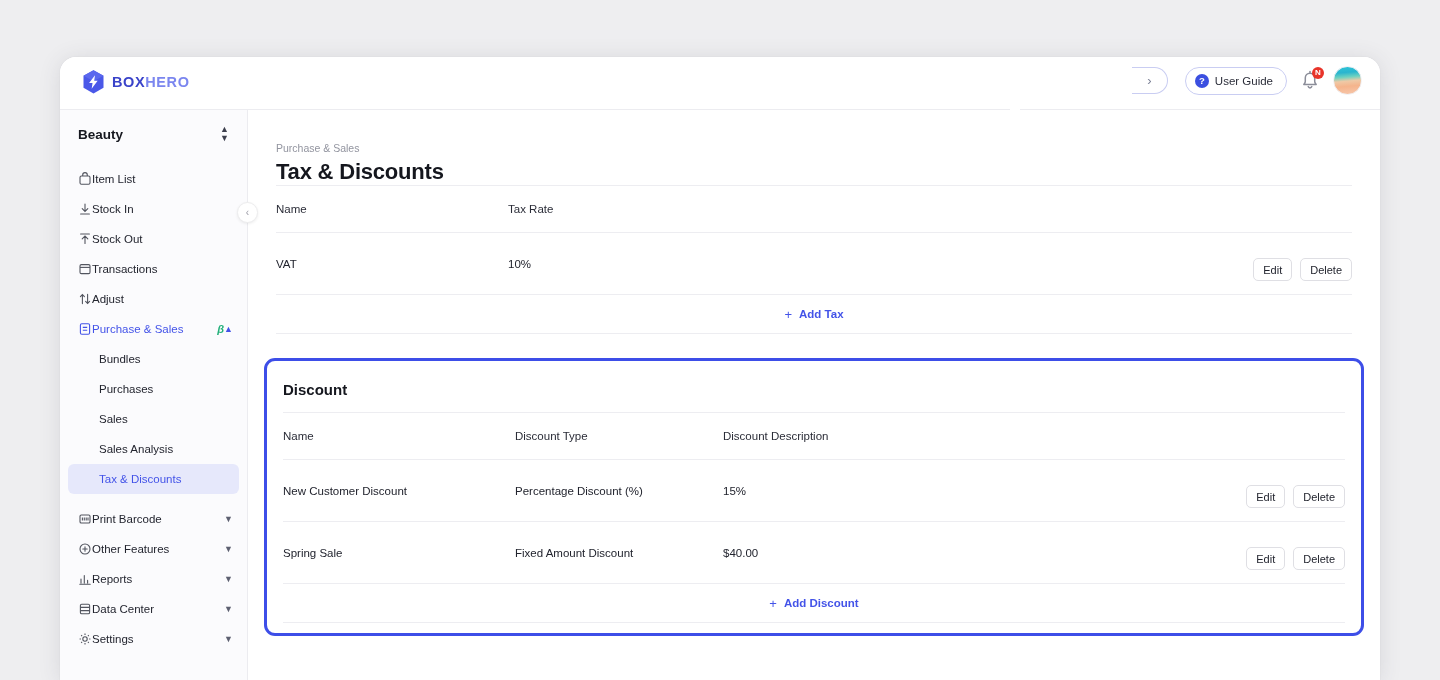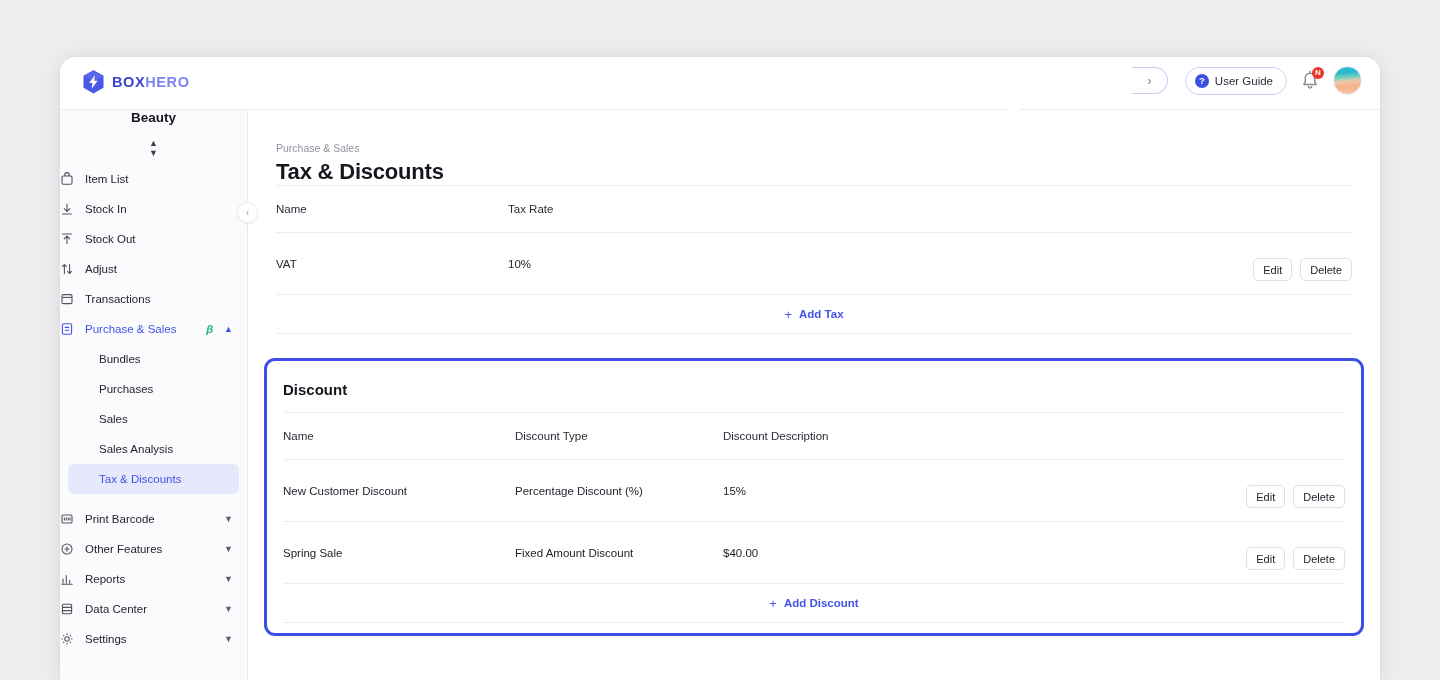--- a/index.html
+++ b/index.html
@@ -92,39 +92,39 @@
 
   
   .sidebar {
     position: absolute; left: 0; top: 53px;
     width: 188px; height: 570px;
     background: #fbfbfd;
     border-right: 1px solid #ececf0;
   }
   .workspace {
     height: 48px; padding: 0 18px;
-    display: flex; align-items: center; justify-content: space-between; flex-direction: column;
+    display: flex; align-items: center; justify-content: space-between;
   }
   .workspace-name { font-size: 13.5px; font-weight: bold; color: #16181f; }
   .workspace-toggle { color: #3c3f4d; font-size: 9px; line-height: 1.05; text-align: center; }
 
   .collapse-btn {
     position: absolute; right: -11px; top: 92px;
     width: 21px; height: 21px; border-radius: 50%;
     background: #fff; border: 1px solid #ececed;
     box-shadow: 0 1px 3px rgba(0,0,0,.07);
     display: flex; align-items: center; justify-content: center;
     color: #9a9aa5; font-size: 10px;
     z-index: 6;
   }
 
   .nav { margin-top: 6px; }
   .nav-item {
-    height: 30px; padding-right: 14px;
-    display: flex; align-items: center; gap: 11px;
+    height: 30px; padding-left: 18px; padding-right: 14px;
+    display: flex; align-items: center; 
     font-size: 11.5px; color: #23252f;
   }
   .nav-item .ico { width: 14px; height: 14px; flex: none; color: #52555f; }
   .nav-item .ico svg { display: block; }
   .nav-label { flex: 1; white-space: nowrap; }
   .nav-item.active-parent { color: #4353e8; }
   .nav-item.active-parent .ico { color: #4353e8; }
   .beta { color: #23b07a; font-size: 11px; font-style: italic; font-weight: bold; margin-left: -4px; }
   .caret { color: #5d6070; font-size: 9px; flex: none; }
   .caret.up { color: #4353e8; }
@@ -285,35 +285,35 @@
         <span class="ico">
           <svg viewBox="0 0 14 14" width="14" height="14" fill="none" stroke="currentColor" stroke-width="1.1" stroke-linecap="round">
             <path d="M7 11.4V4.2M4.2 6.8 7 4l2.8 2.8M2.6 2h8.8"></path>
           </svg>
         </span>
         <span class="nav-label">Stock Out</span>
       </div>
 
       <div class="nav-item">
         <span class="ico">
+          <svg viewBox="0 0 14 14" width="14" height="14" fill="none" stroke="currentColor" stroke-width="1.1">
+            <rect x="2" y="2.6" width="10" height="9" rx="1.4"></rect>
+              <path d="M2 5.4h10"></path>
+          </svg>
+        </span>
+        <span class="nav-label">Transactions</span>
+      </div>
+
+      <div class="nav-item">
+        <span class="ico">
           <svg viewBox="0 0 14 14" width="14" height="14" fill="none" stroke="currentColor" stroke-width="1.1" stroke-linecap="round">
             <path d="M4.4 11.6V2.6M2.4 4.6l2-2 2 2M9.6 2.4v9M7.6 9.4l2 2 2-2"></path>
           </svg>
         </span>
         <span class="nav-label">Adjust</span>
-      </div>
-
-      <div class="nav-item">
-        <span class="ico">
-          <svg viewBox="0 0 14 14" width="14" height="14" fill="none" stroke="currentColor" stroke-width="1.1">
-            <rect x="2" y="2.6" width="10" height="9" rx="1.4"></rect>
-              <path d="M2 5.4h10"></path>
-          </svg>
-        </span>
-        <span class="nav-label">Transactions</span>
       </div>
 
       <div class="nav-item active-parent">
         <span class="ico">
           <svg viewBox="0 0 14 14" width="14" height="14" fill="none" stroke="currentColor" stroke-width="1.1">
             <rect x="2.4" y="1.8" width="9.2" height="10.4" rx="1.4"></rect>
               <path d="M4.8 5.4h4.4M4.8 8.2h4.4"></path>
           </svg>
         </span>
         <span class="nav-label">Purchase &amp; Sales</span>

